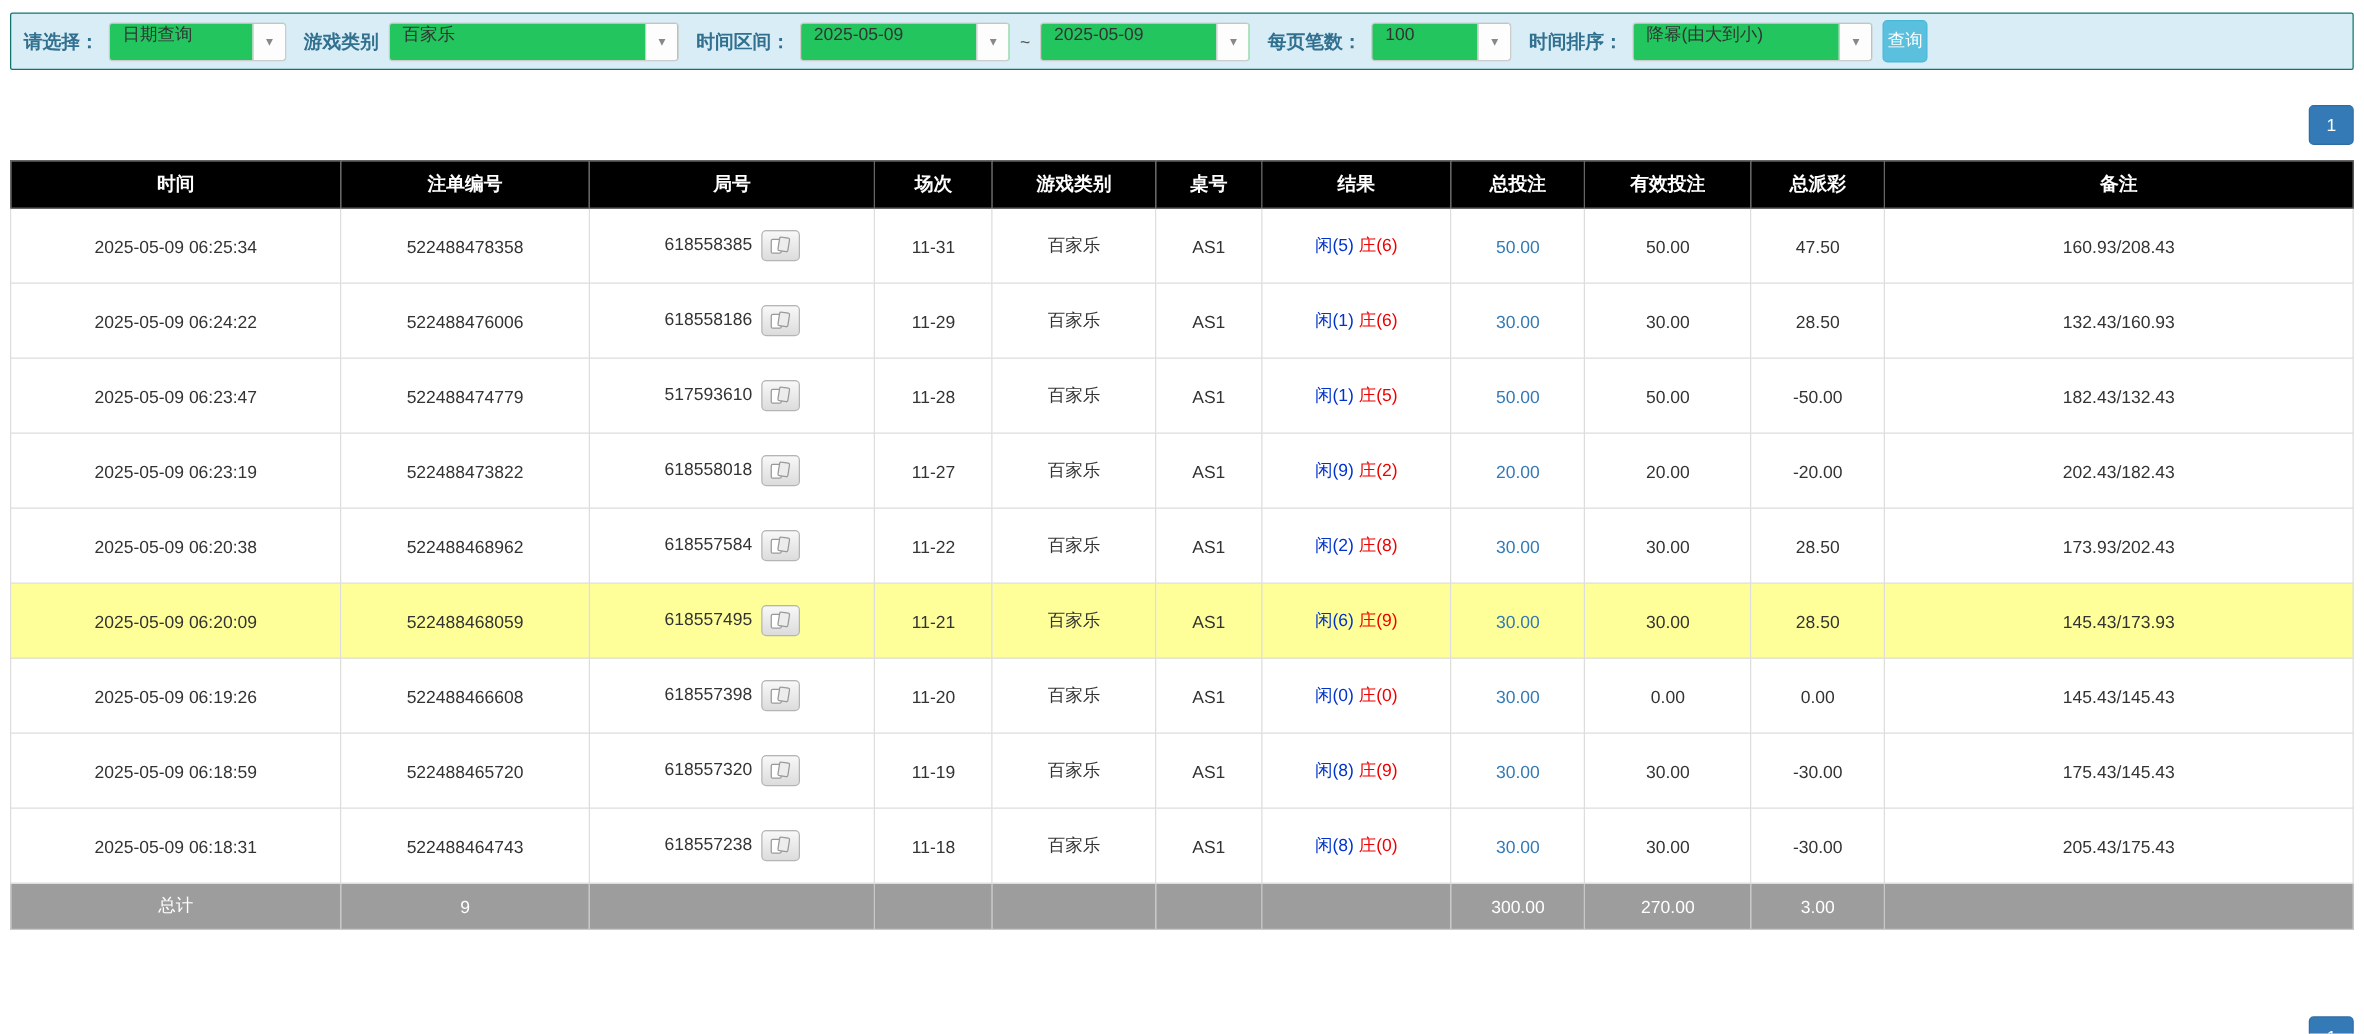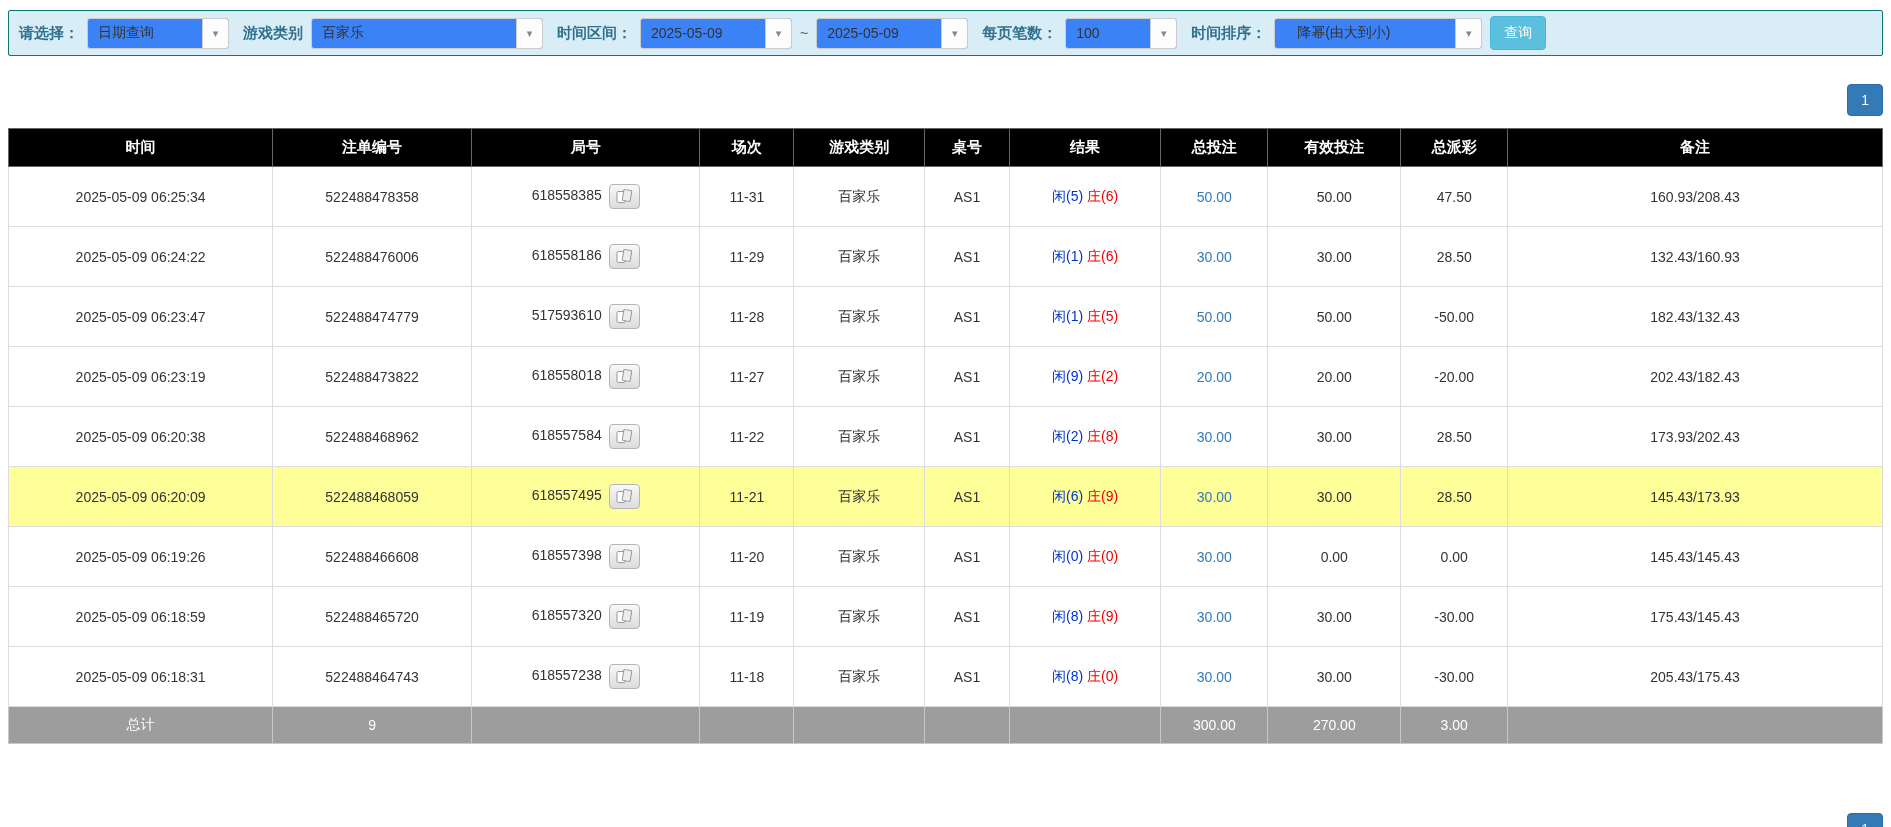--- a/index.html
+++ b/index.html
@@ -15,56 +15,56 @@
     border-radius: 2px;
     padding: 6px 10px;
     display: flex;
     align-items: center;
     gap: 8px;
     height: 46px;
   }
   .flabel { color: #31708f; font-weight: bold; font-size: 15px; white-space: nowrap; }
   .flabel.spaced { margin-left: 6px; }
   .dropdown {
-    background: #3b82f6;
+    background: #22c55e;
     border: 1px solid #ccc;
     border-radius: 3px;
     height: 31px;
     display: inline-flex;
-    align-items: center;
+    align-items: flex-start;
     justify-content: space-between;
     font-size: 14px;
     color: #333;
     cursor: pointer;
     overflow: hidden;
   }
   .dd-value { padding: 0 8px 0 10px; white-space: nowrap; overflow: hidden; flex: 1; text-align: left; }
   .dd-caret {
     border-left: 1px solid #ccc;
     width: 26px;
     align-self: stretch;
     display: flex;
     align-items: center;
     justify-content: center;
     color: #888;
     font-size: 11px;
     background: #fdfdfd;
   }
   .w-qtype { width: 142px; }
   .w-game  { width: 232px; }
-  .w-date  { width: 152px; }
+  .w-date  { width: 168px; }
   .w-per   { width: 112px; }
-  .w-sort  { width: 208px; padding-left: 12px; }
+  .w-sort  { width: 192px; }
   .tilde { color: #555; font-size: 14px; }
   .query-btn {
     background: #5bc0de;
     border: 1px solid #46b8da;
     color: #fff;
     font-size: 14px;
-    padding: 7px 13px;
+    padding: 7px 3px;
     border-radius: 4px;
     cursor: pointer;
     font-family: inherit;
   }
 
   
   .info-bar {
     margin: 18px 8px 0 8px;
     background: #dff0d8;
     border: 1px solid #d6e9c6;

